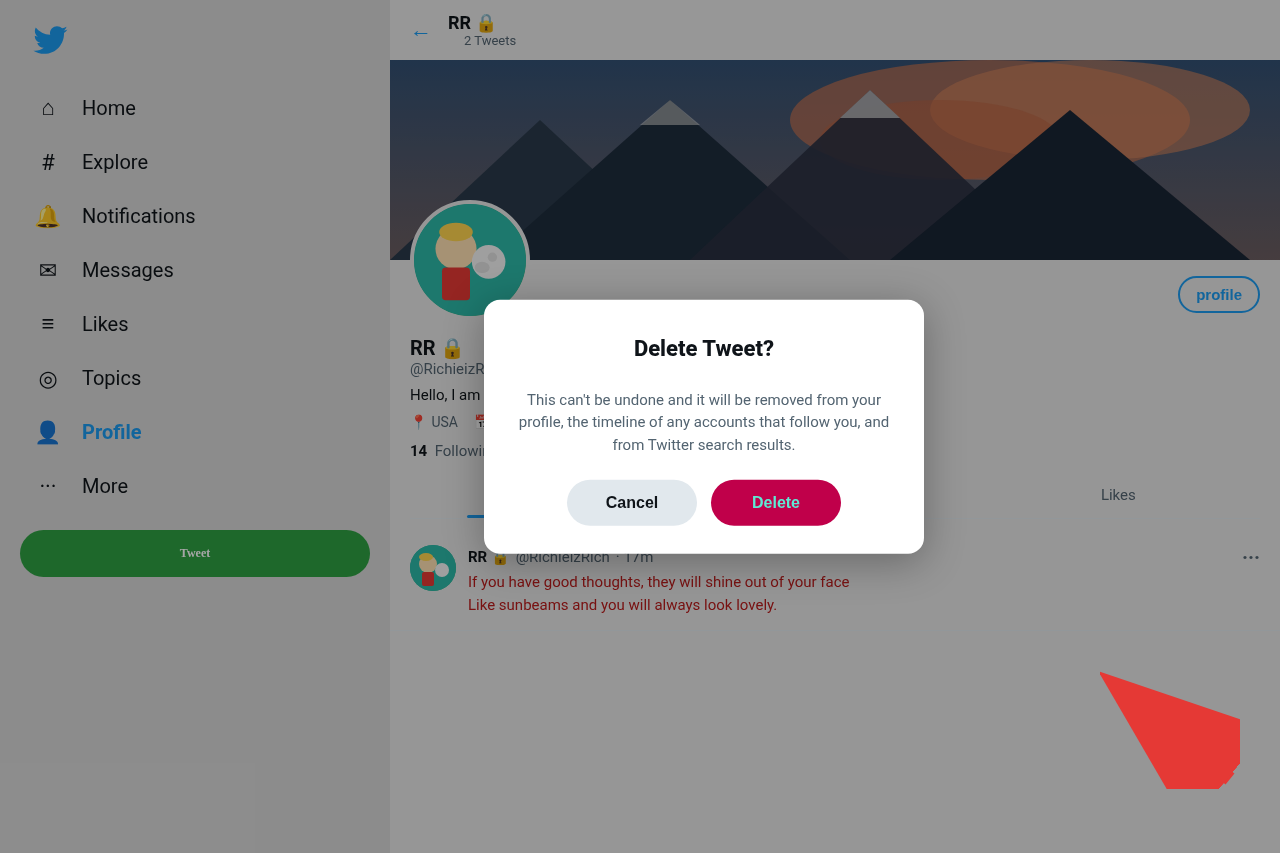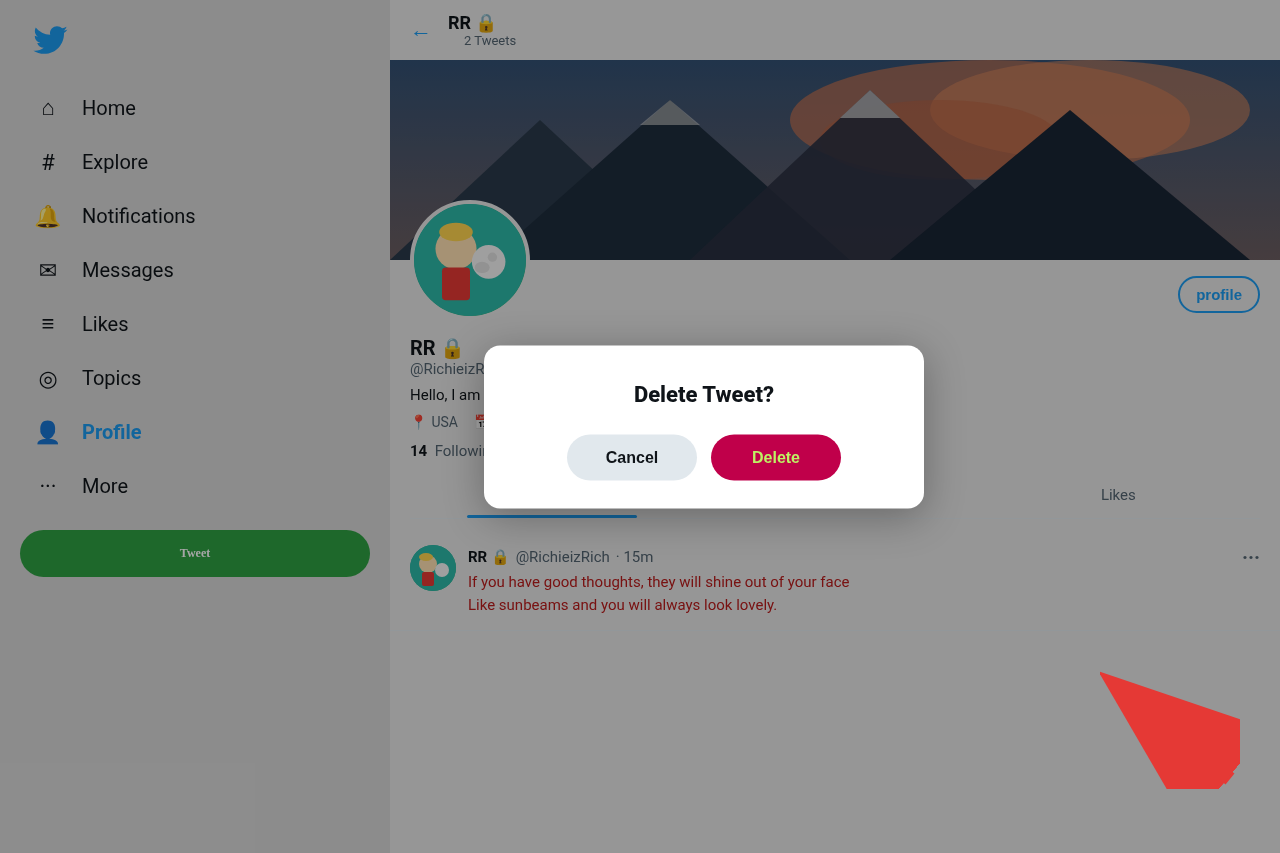--- a/index.html
+++ b/index.html
@@ -348,21 +348,21 @@
       border: none;
       border-radius: 24px;
       padding: 14px 32px;
       font-size: 16px;
       font-weight: 700;
       cursor: pointer;
       min-width: 130px;
     }
     .btn-delete {
       background: #c0004a;
-      color: #bef264;
+      color: #5eead4;
       border: none;
       border-radius: 24px;
       padding: 14px 32px;
       font-size: 16px;
       font-weight: 700;
       cursor: pointer;
       min-width: 130px;
     }
 
     
@@ -530,33 +530,34 @@
         <circle cx="18" cy="19" r="9" fill="#ffe0b2"></circle>
         <rect x="12" y="27" width="12" height="14" rx="2" fill="#e53935"></rect>
         <circle cx="32" cy="25" r="7" fill="#f5f5f5"></circle>
         <ellipse cx="16" cy="12" rx="7" ry="4" fill="#ffd54f"></ellipse>
       </svg>
     </div>
     <div class="tweet-content">
       <div class="tweet-author-line">
         <span>RR 🔒</span>
         <span class="tweet-handle">@RichieizRich</span>
-        <span class="tweet-time">·&nbsp;<span>15m</span></span>
+        <span class="tweet-time">·&nbsp;<span>17m</span></span>
         <span class="tweet-more">···</span>
       </div>
       <div class="tweet-text" style="white-space:pre-line;">If you have good thoughts, they will shine out of your face
 Like sunbeams and you will always look lovely.</div>
     </div>
   </div>
 </div>
 
 <div class="overlay"></div>
 
 <div class="modal">
   <div class="modal-title">Delete Tweet?</div>
+  <div class="modal-body">This can't be undone and it will be removed from your profile, the timeline of any accounts that follow you, and from Twitter search results.</div>
   <div class="modal-buttons">
     <button class="btn-cancel">Cancel</button>
     <button class="btn-delete">Delete</button>
   </div>
 </div>
 
 <div class="red-arrow">
   <svg width="140" height="120" viewBox="0 0 140 120">
     <defs>
       <marker id="arrowhead" markerWidth="12" markerHeight="9" refX="10" refY="4.5" orient="auto">

